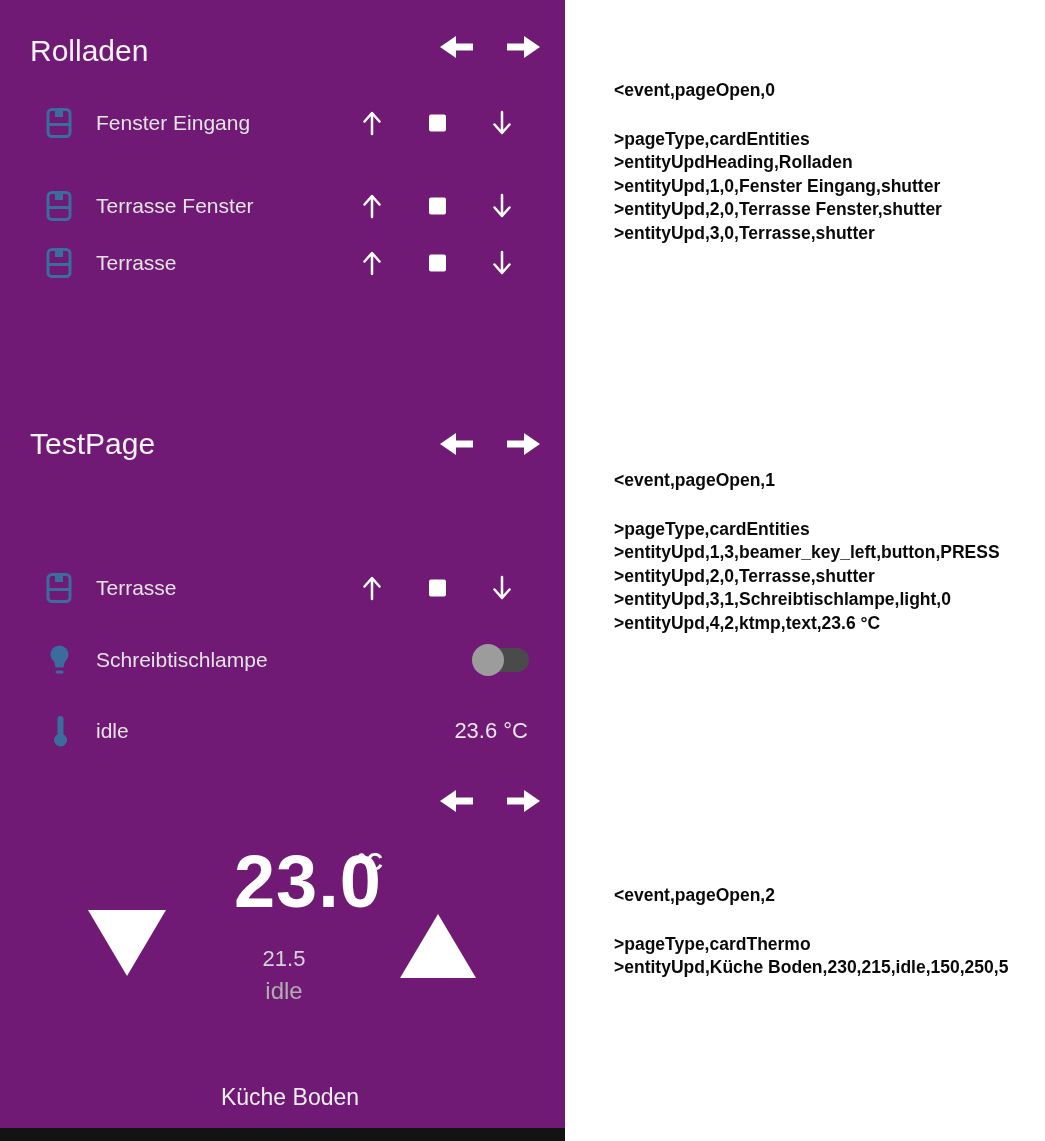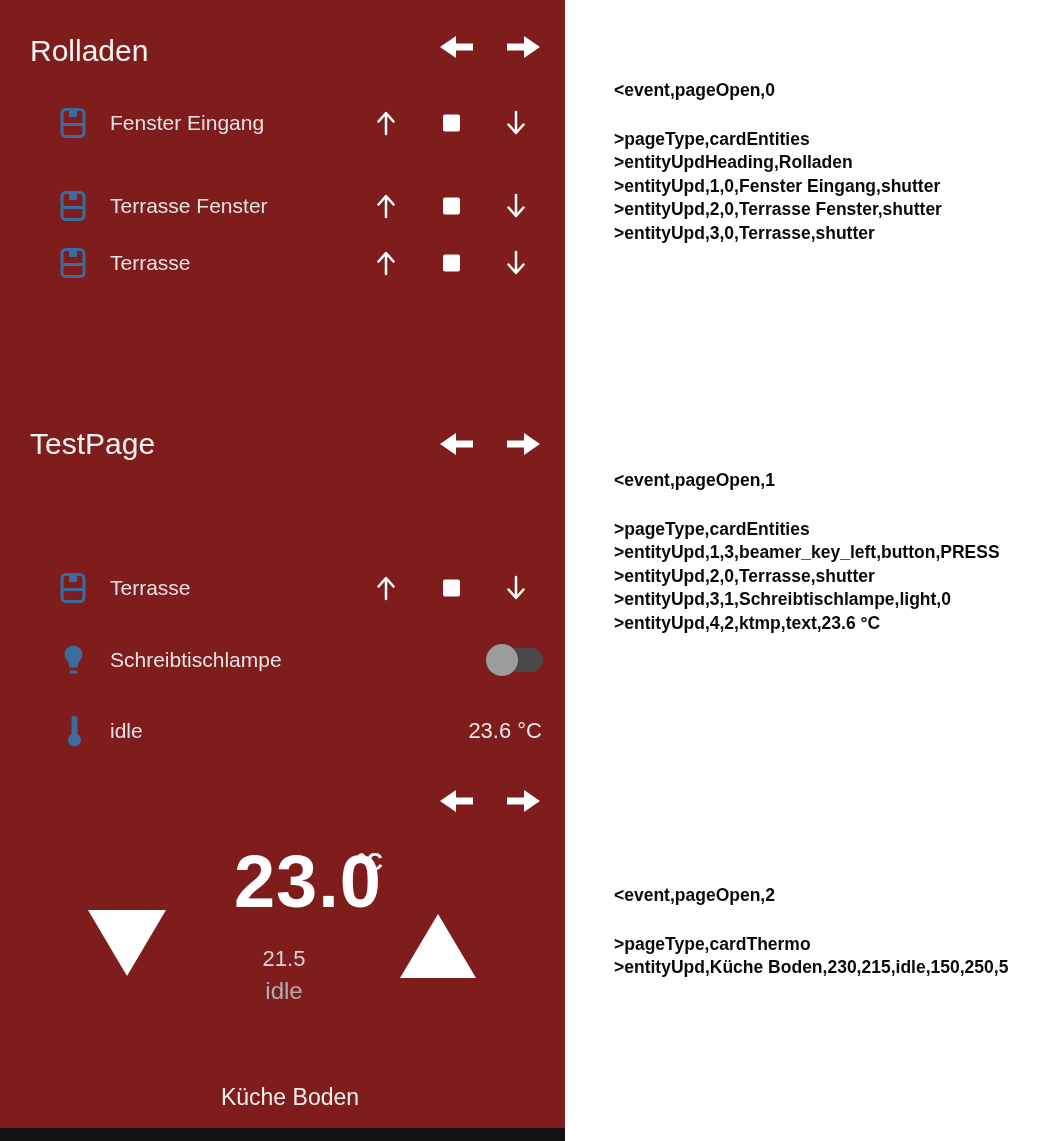--- a/index.html
+++ b/index.html
@@ -2,31 +2,31 @@
 <html><head>
 <meta charset="utf-8">
 <style>
   * { margin:0; padding:0; box-sizing:border-box; }
   html,body { width:1045px; height:1141px; background:#ffffff;
               font-family:"Liberation Sans", sans-serif; }
   .stage { position:relative; width:1045px; height:1141px; overflow:hidden; }
 
   
   .panel { position:absolute; left:0; top:0; width:565px; height:1141px;
-           background:#7f1d1d; }
+           background:#701a75; }
   .panel-bottom-strip { position:absolute; left:0; top:1128px; width:565px;
            height:13px; background:#111412; }
 
   .card-heading { position:absolute; left:30px; color:#f3f3f3; font-size:30px;
            font-weight:400; white-space:nowrap; }
 
   .nav-arrow { position:absolute; width:33px; height:22px; }
   .nav-arrow svg { display:block; }
 
-  .entity-row { position:absolute; left:0; width:565px; height:44px;margin-left:14px; }
+  .entity-row { position:absolute; left:0; width:565px; height:44px; }
   .row-icon { position:absolute; top:50%; transform:translateY(-50%); }
   .row-icon svg { display:block; }
   .entity-label { position:absolute; left:96px; top:50%; transform:translateY(-50%);
            color:#e3e3e3; font-size:21px; white-space:nowrap; }
 
   .ctrl { position:absolute; top:50%; transform:translateY(-50%); width:40px;
           display:flex; justify-content:center; align-items:center; }
   .ctrl-up   { left:352px; }
   .ctrl-stop { left:417px; }
   .ctrl-down { left:482px; }

